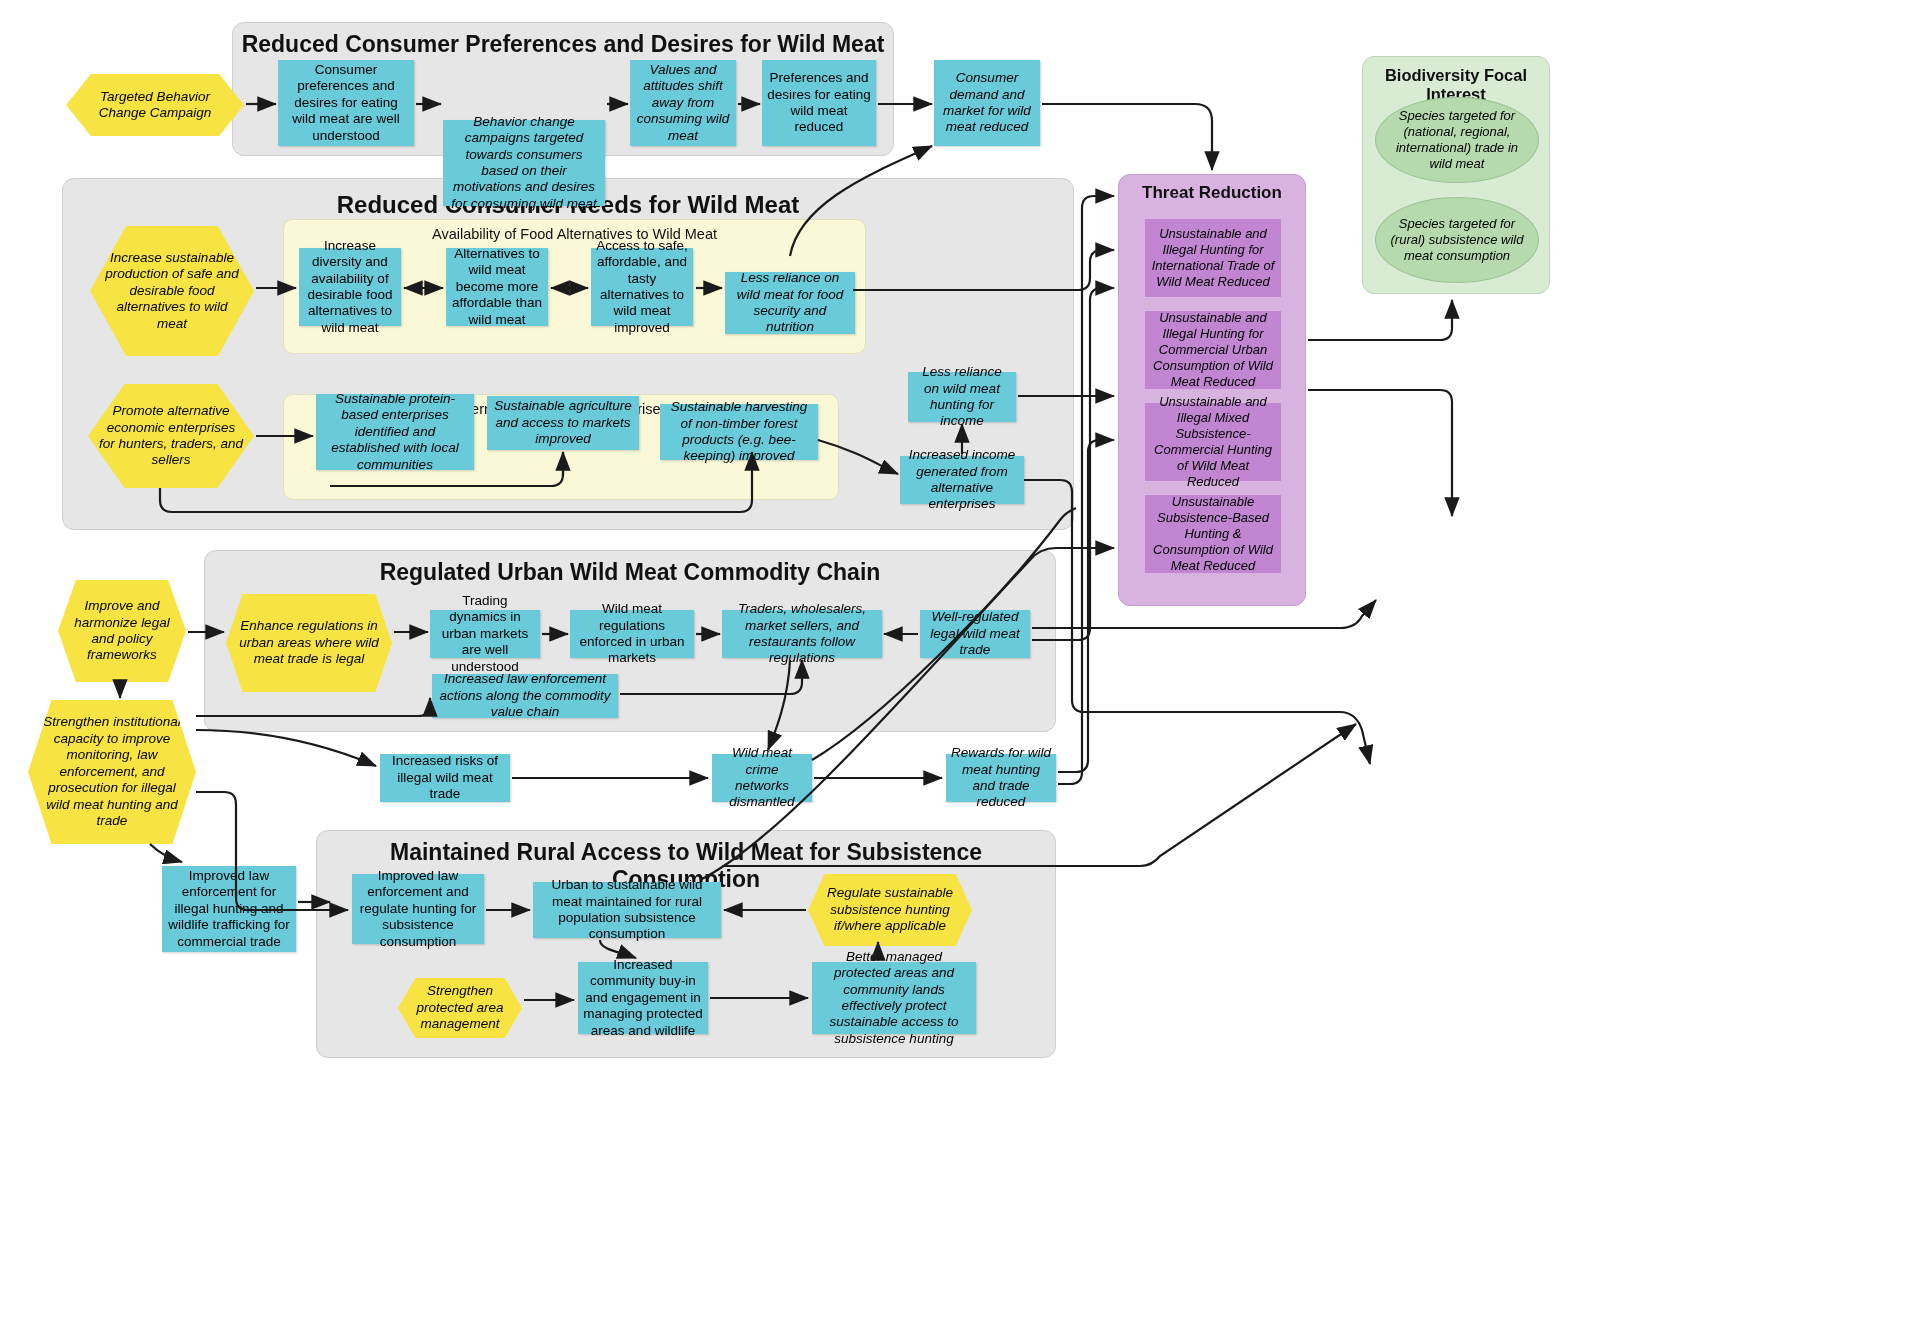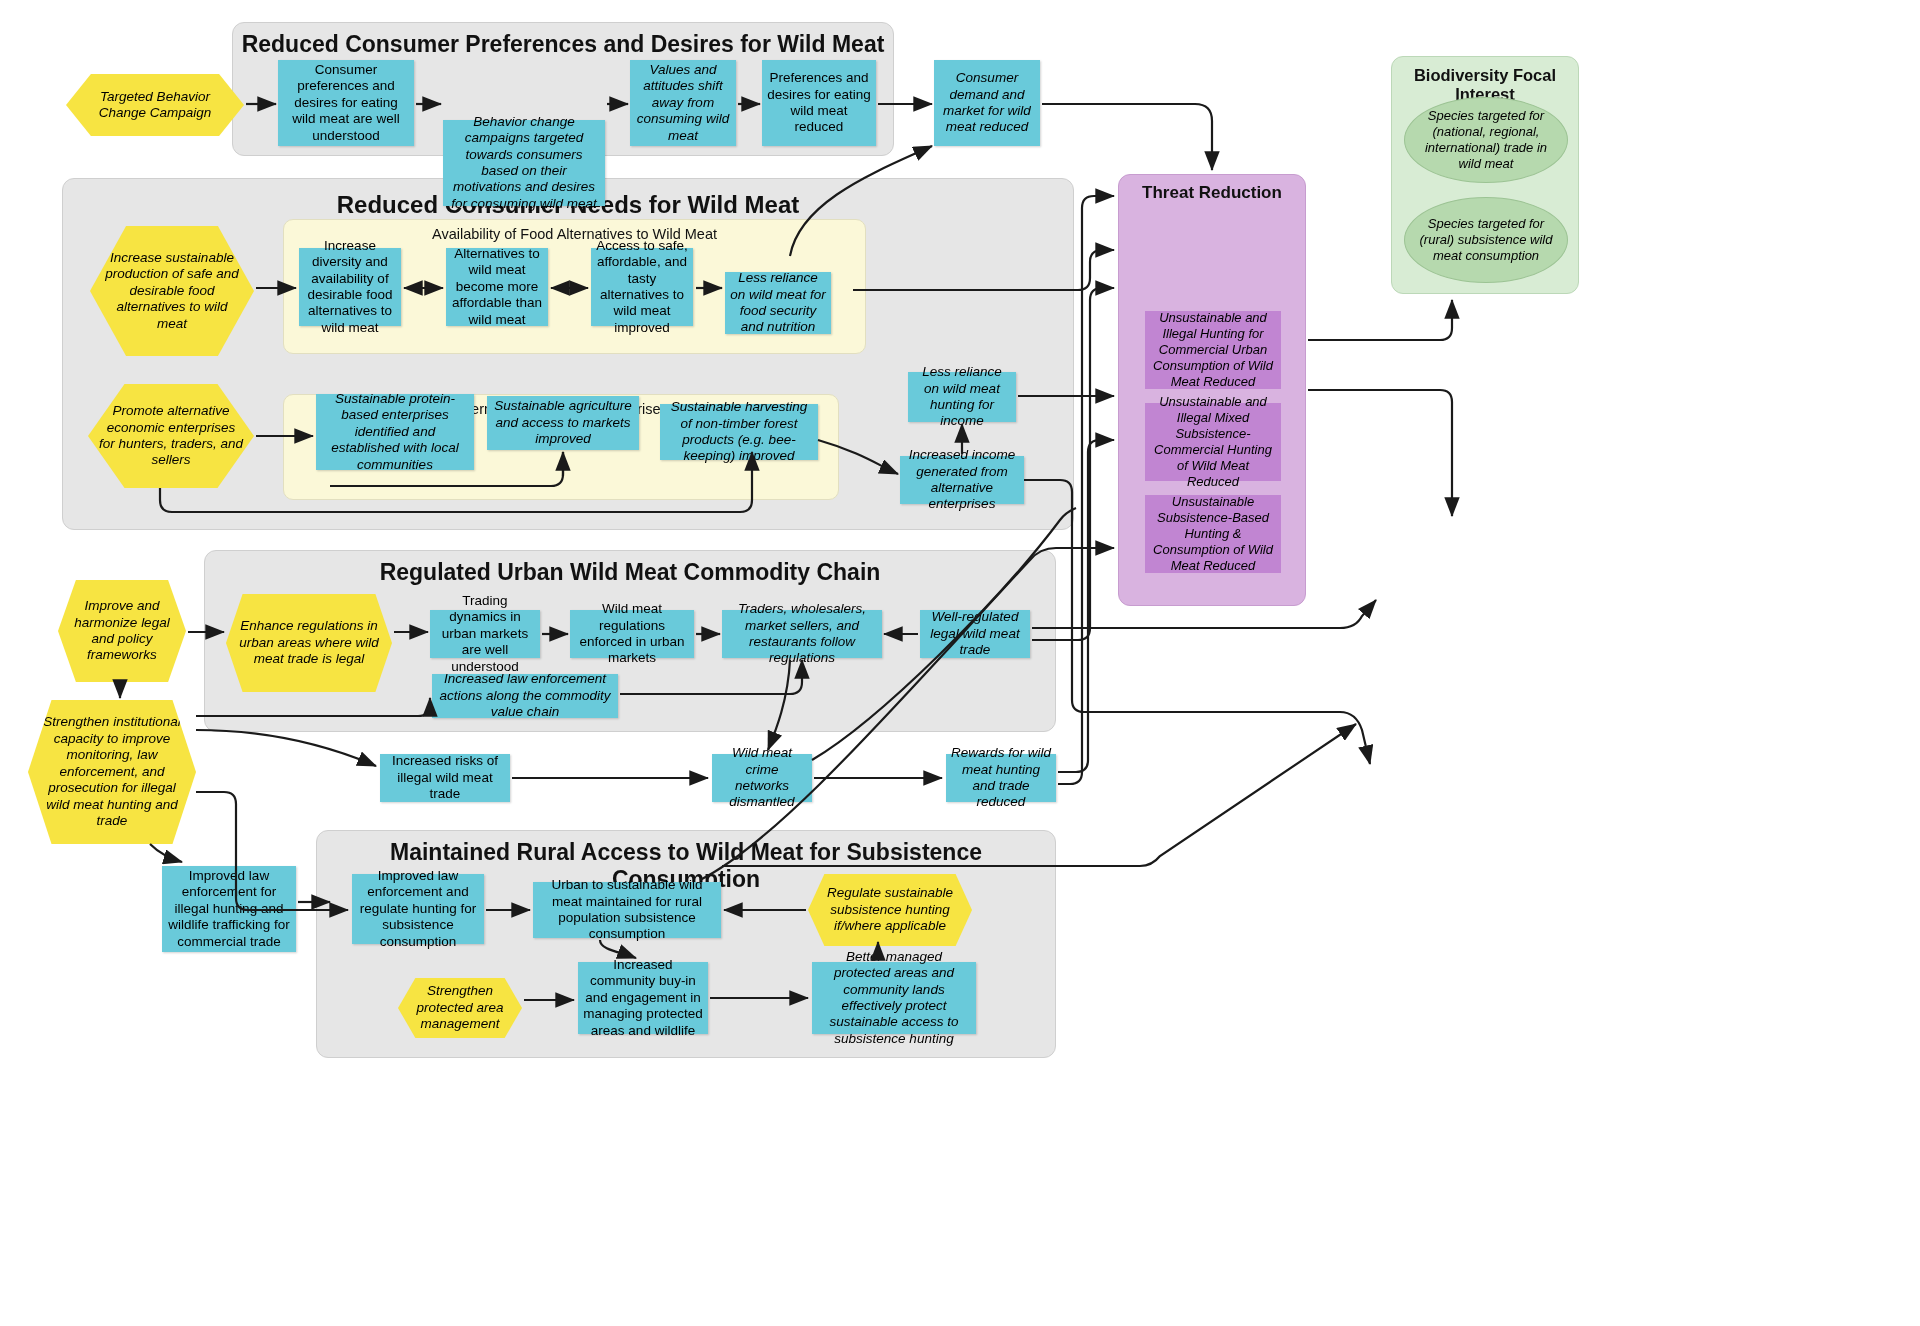--- a/index.html
+++ b/index.html
@@ -58,28 +58,29 @@
   </div>
 
   <div class="group" style="left:204px;top:550px;width:852px;height:182px;">
     <div class="gtitle">Regulated Urban Wild Meat Commodity Chain</div>
   </div>
 
   <div class="group" style="left:316px;top:830px;width:740px;height:228px;">
     <div class="gtitle">Maintained Rural Access to Wild Meat for Subsistence Consumption</div>
   </div>
 
-  <div class="panel-green" style="left:1362px;top:56px;width:188px;height:238px;margin-left:29px;">
+  <div class="panel-green" style="left:1362px;top:56px;width:188px;height:238px;">
     <div class="gtitle">Biodiversity Focal Interest</div>
     <div class="ell" style="left:12px;top:40px;width:164px;height:86px;">Species targeted for (national, regional, international) trade in wild meat</div>
     <div class="ell" style="left:12px;top:140px;width:164px;height:86px;">Species targeted for (rural) subsistence wild meat consumption</div>
   </div>
 
   <div class="panel-purple" style="left:1118px;top:174px;width:188px;height:432px;">
     <div class="gtitle">Threat Reduction</div>
+    <div class="pbox" style="left:26px;top:44px;width:136px;height:78px;">Unsustainable and Illegal Hunting for International Trade of Wild Meat Reduced</div>
     <div class="pbox" style="left:26px;top:136px;width:136px;height:78px;">Unsustainable and Illegal Hunting for Commercial Urban Consumption of Wild Meat Reduced</div>
     <div class="pbox" style="left:26px;top:228px;width:136px;height:78px;">Unsustainable and Illegal Mixed Subsistence-Commercial Hunting of Wild Meat Reduced</div>
     <div class="pbox" style="left:26px;top:320px;width:136px;height:78px;">Unsustainable Subsistence-Based Hunting &amp; Consumption of Wild Meat Reduced</div>
   </div>
 
 
   <div class="hex" style="left:66px;top:74px;width:178px;height:62px;">Targeted Behavior Change Campaign</div>
   <div class="hex trap" style="left:90px;top:226px;width:164px;height:130px;">Increase sustainable production of safe and desirable food alternatives to wild meat</div>
   <div class="hex trap" style="left:88px;top:384px;width:166px;height:104px;text-align:center;">Promote alternative economic enterprises for hunters, traders, and sellers</div>
   <div class="hex" style="left:58px;top:580px;width:128px;height:102px;">Improve and harmonize legal and policy frameworks</div>
@@ -90,21 +91,21 @@
 
   <div class="box" style="left:278px;top:60px;width:136px;height:86px;">Consumer preferences and desires for eating wild meat are well understood</div>
   <div class="box it" style="left:443px;top:72px;width:162px;height:86px;margin-top:48px;">Behavior change campaigns targeted towards consumers based on their motivations and desires for consuming wild meat</div>
   <div class="box it" style="left:630px;top:60px;width:106px;height:86px;">Values and attitudes shift away from consuming wild meat</div>
   <div class="box" style="left:762px;top:60px;width:114px;height:86px;">Preferences and desires for eating wild meat reduced</div>
   <div class="box it" style="left:934px;top:60px;width:106px;height:86px;">Consumer demand and market for wild meat reduced</div>
 
   <div class="box" style="left:299px;top:248px;width:102px;height:78px;">Increase diversity and availability of desirable food alternatives to wild meat</div>
   <div class="box" style="left:446px;top:248px;width:102px;height:78px;">Alternatives to wild meat become more affordable than wild meat</div>
   <div class="box" style="left:591px;top:248px;width:102px;height:78px;">Access to safe, affordable, and tasty alternatives to wild meat improved</div>
-  <div class="box it" style="left:725px;top:272px;width:106px;height:62px;">Less reliance on wild meat for food security and nutrition</div>
+  <div class="box it" style="left:725px;top:272px;width:130px;height:62px;">Less reliance on wild meat for food security and nutrition</div>
 
   <div class="box it" style="left:316px;top:394px;width:158px;height:76px;">Sustainable protein-based enterprises identified and established with local communities</div>
   <div class="box it" style="left:487px;top:396px;width:152px;height:54px;">Sustainable agriculture and access to markets improved</div>
   <div class="box it" style="left:660px;top:404px;width:158px;height:56px;">Sustainable harvesting of non-timber forest products (e.g. bee-keeping) improved</div>
   <div class="box it" style="left:908px;top:372px;width:108px;height:50px;">Less reliance on wild meat hunting for income</div>
   <div class="box it" style="left:900px;top:456px;width:124px;height:48px;">Increased income generated from alternative enterprises</div>
 
   <div class="box" style="left:430px;top:610px;width:110px;height:48px;">Trading dynamics in urban markets are well understood</div>
   <div class="box" style="left:570px;top:610px;width:124px;height:48px;">Wild meat regulations enforced in urban markets</div>
   <div class="box it" style="left:722px;top:610px;width:160px;height:48px;">Traders, wholesalers, market sellers, and restaurants follow regulations</div>

